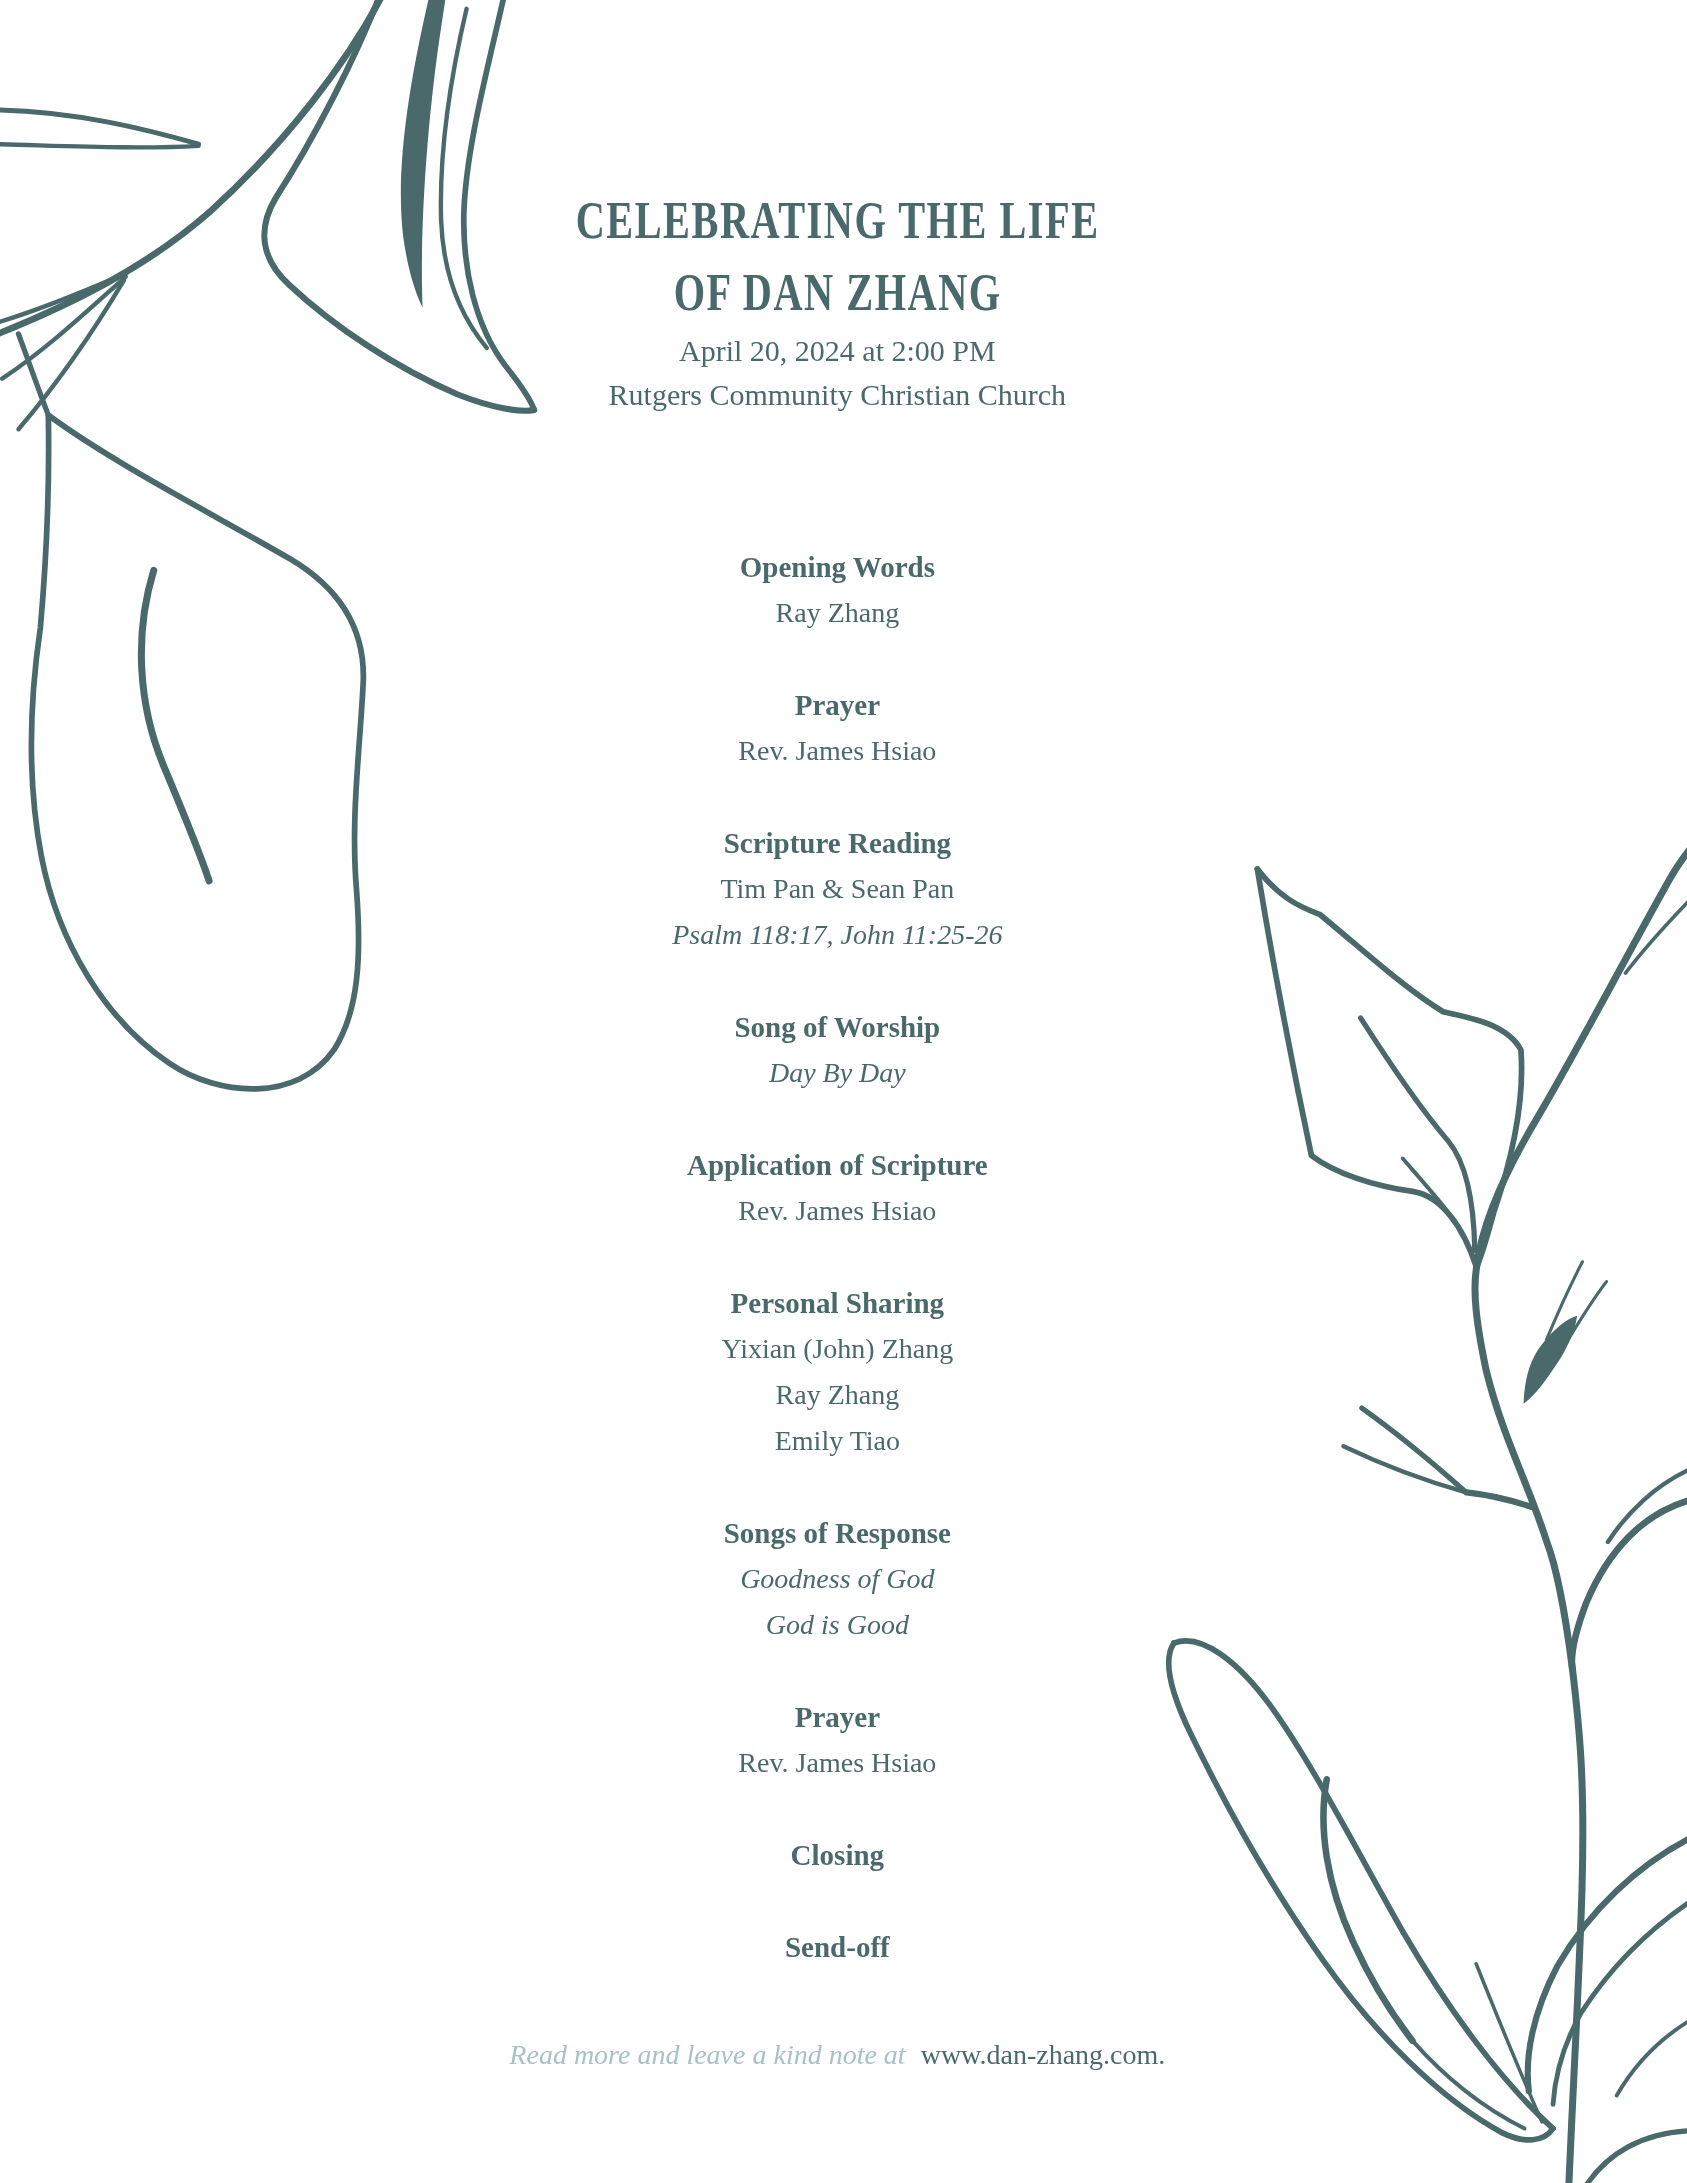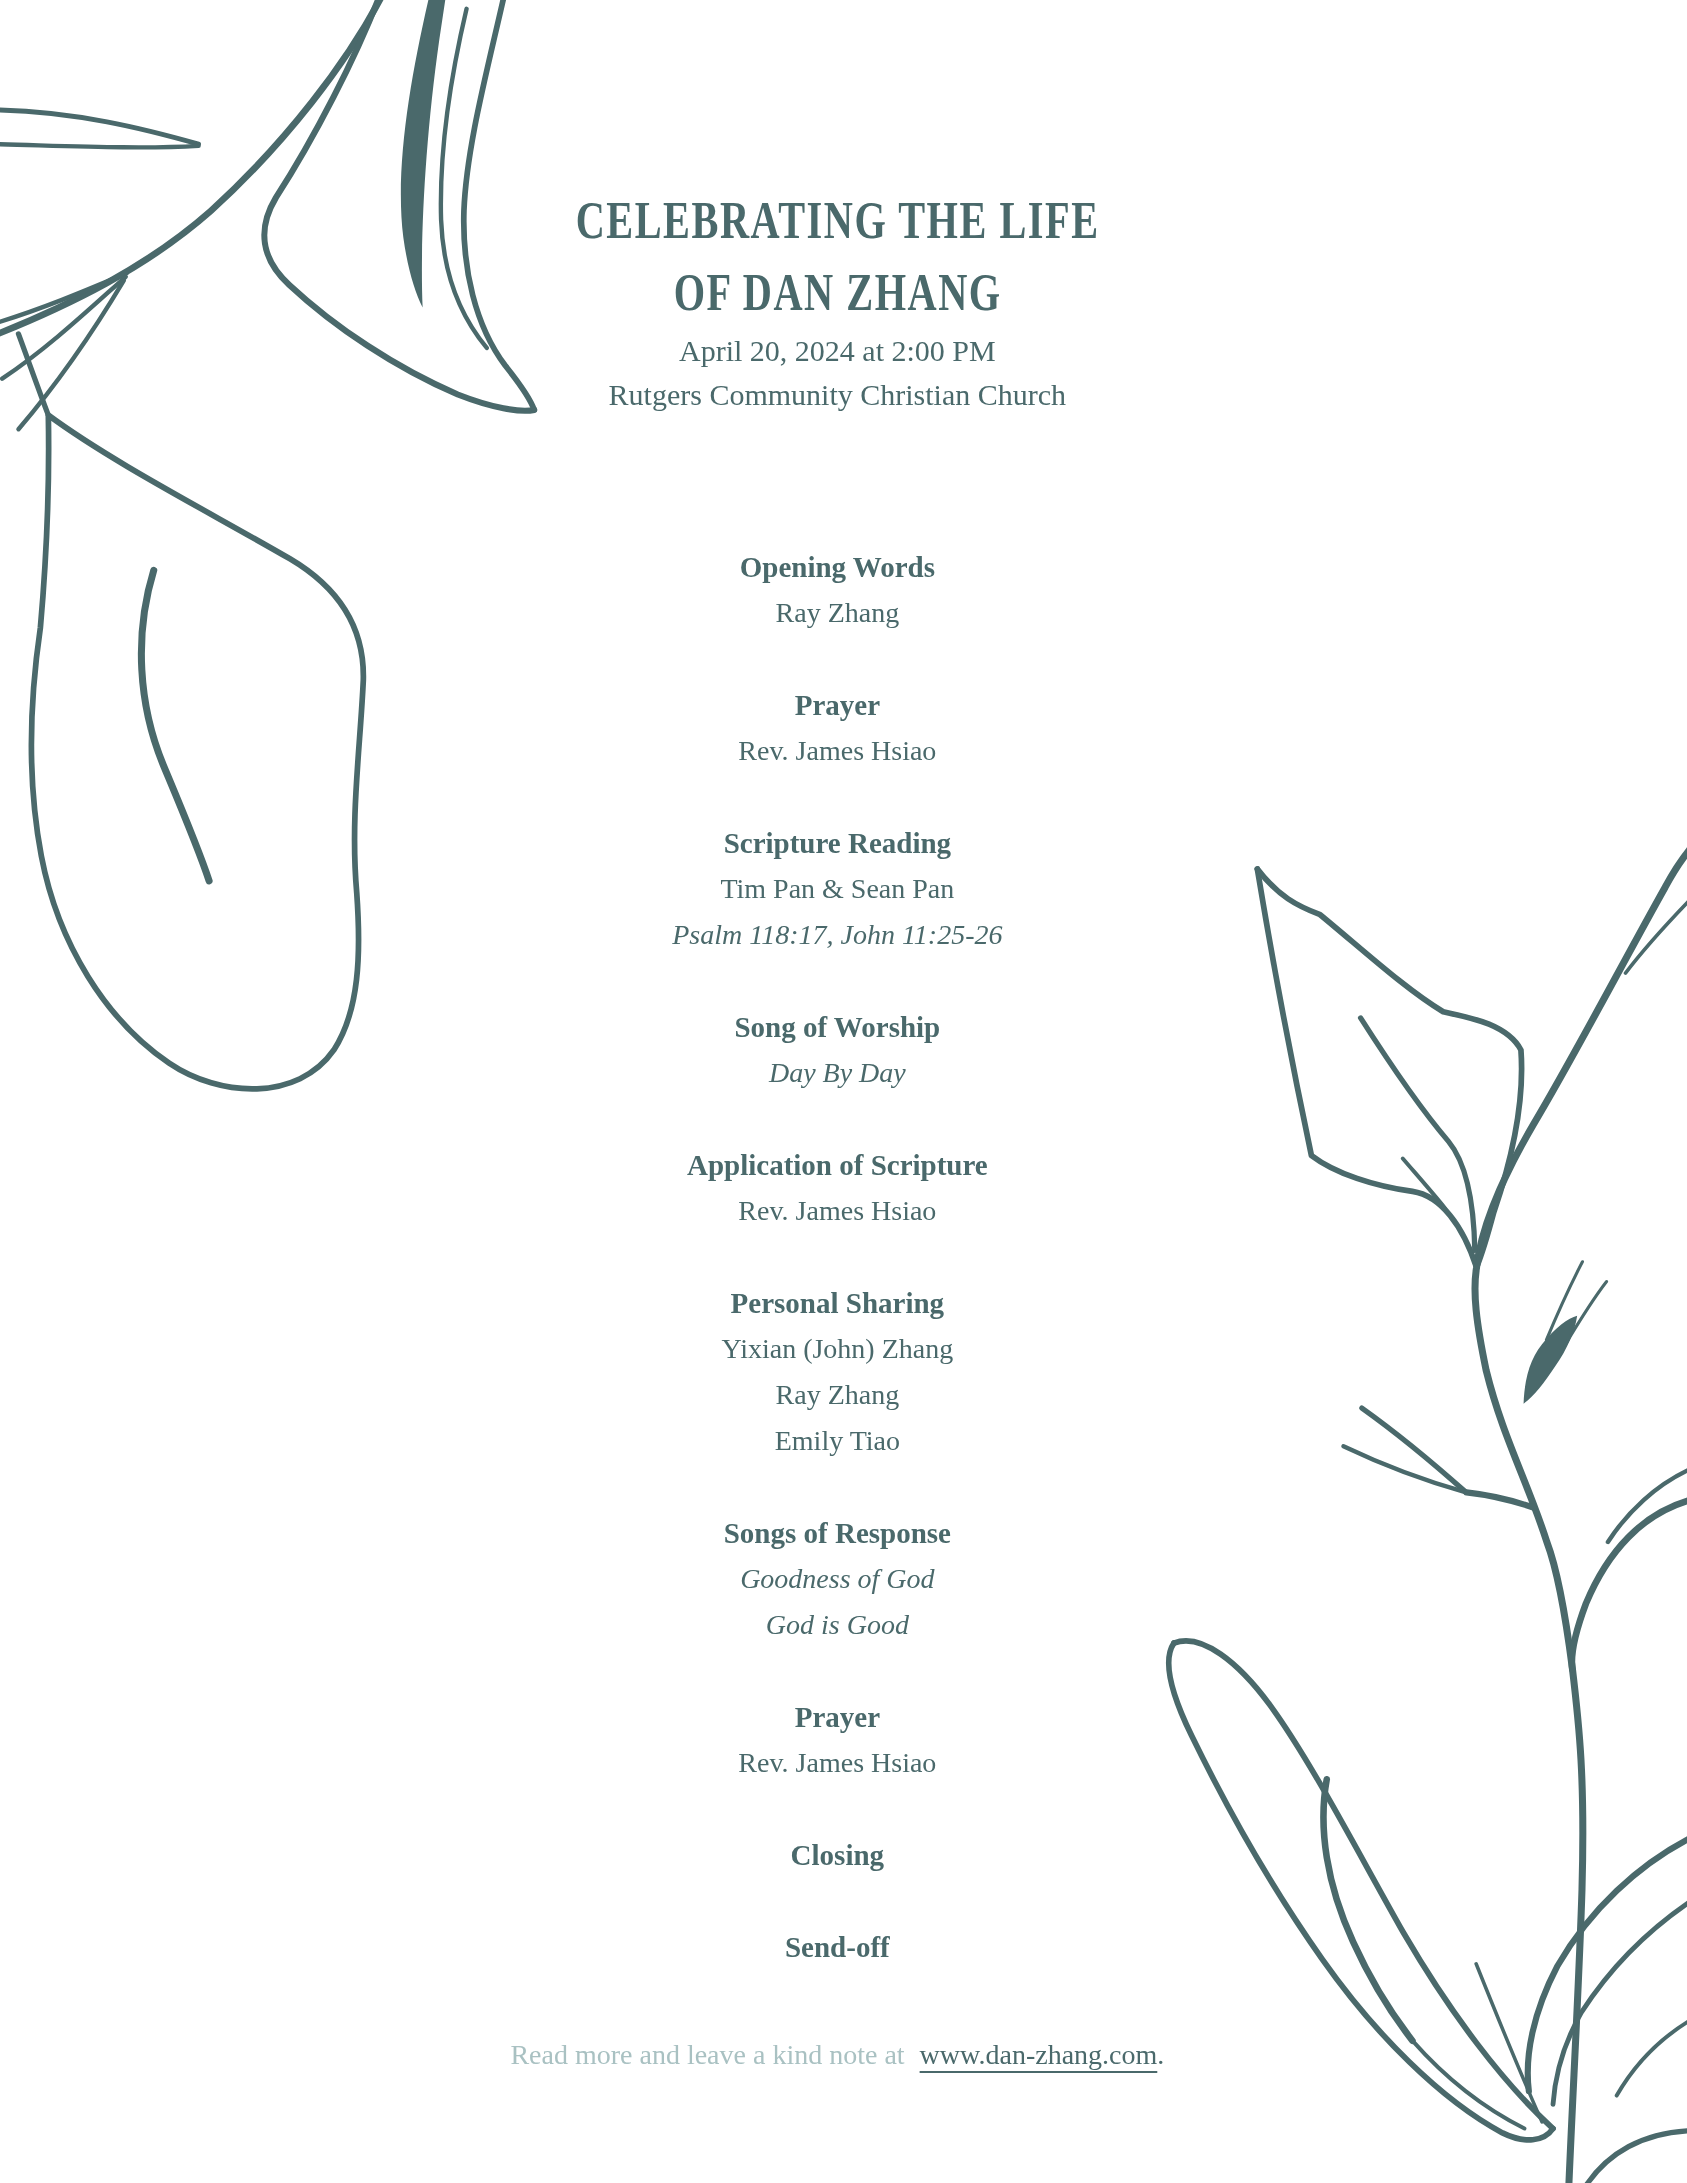--- a/index.html
+++ b/index.html
@@ -37,24 +37,23 @@
   }
   .program{margin-top:127px;}
   .sec{margin-bottom:46px;}
   .h{font-size:29px;font-weight:bold;line-height:46px;}
   .l{font-size:28px;font-weight:normal;line-height:46px;}
   .italic{font-style:italic;}
   .footer{
     margin-top:62px;
     font-size:28px;line-height:46px;
   }
-  .footer .light{color:var(--muted);}
+  .footer .light{color:var(--muted);font-style:italic;}
   .footer .link{
     color:var(--ink);
-    text-decoration:underline;
     text-decoration-thickness:2.2px;
     text-underline-offset:7px;
     cursor:pointer;
     margin-left:8px;
   }
   .footer .dark{color:var(--ink);}
   svg path{vector-effect:none;}
 </style>
 </head>
 <body>

